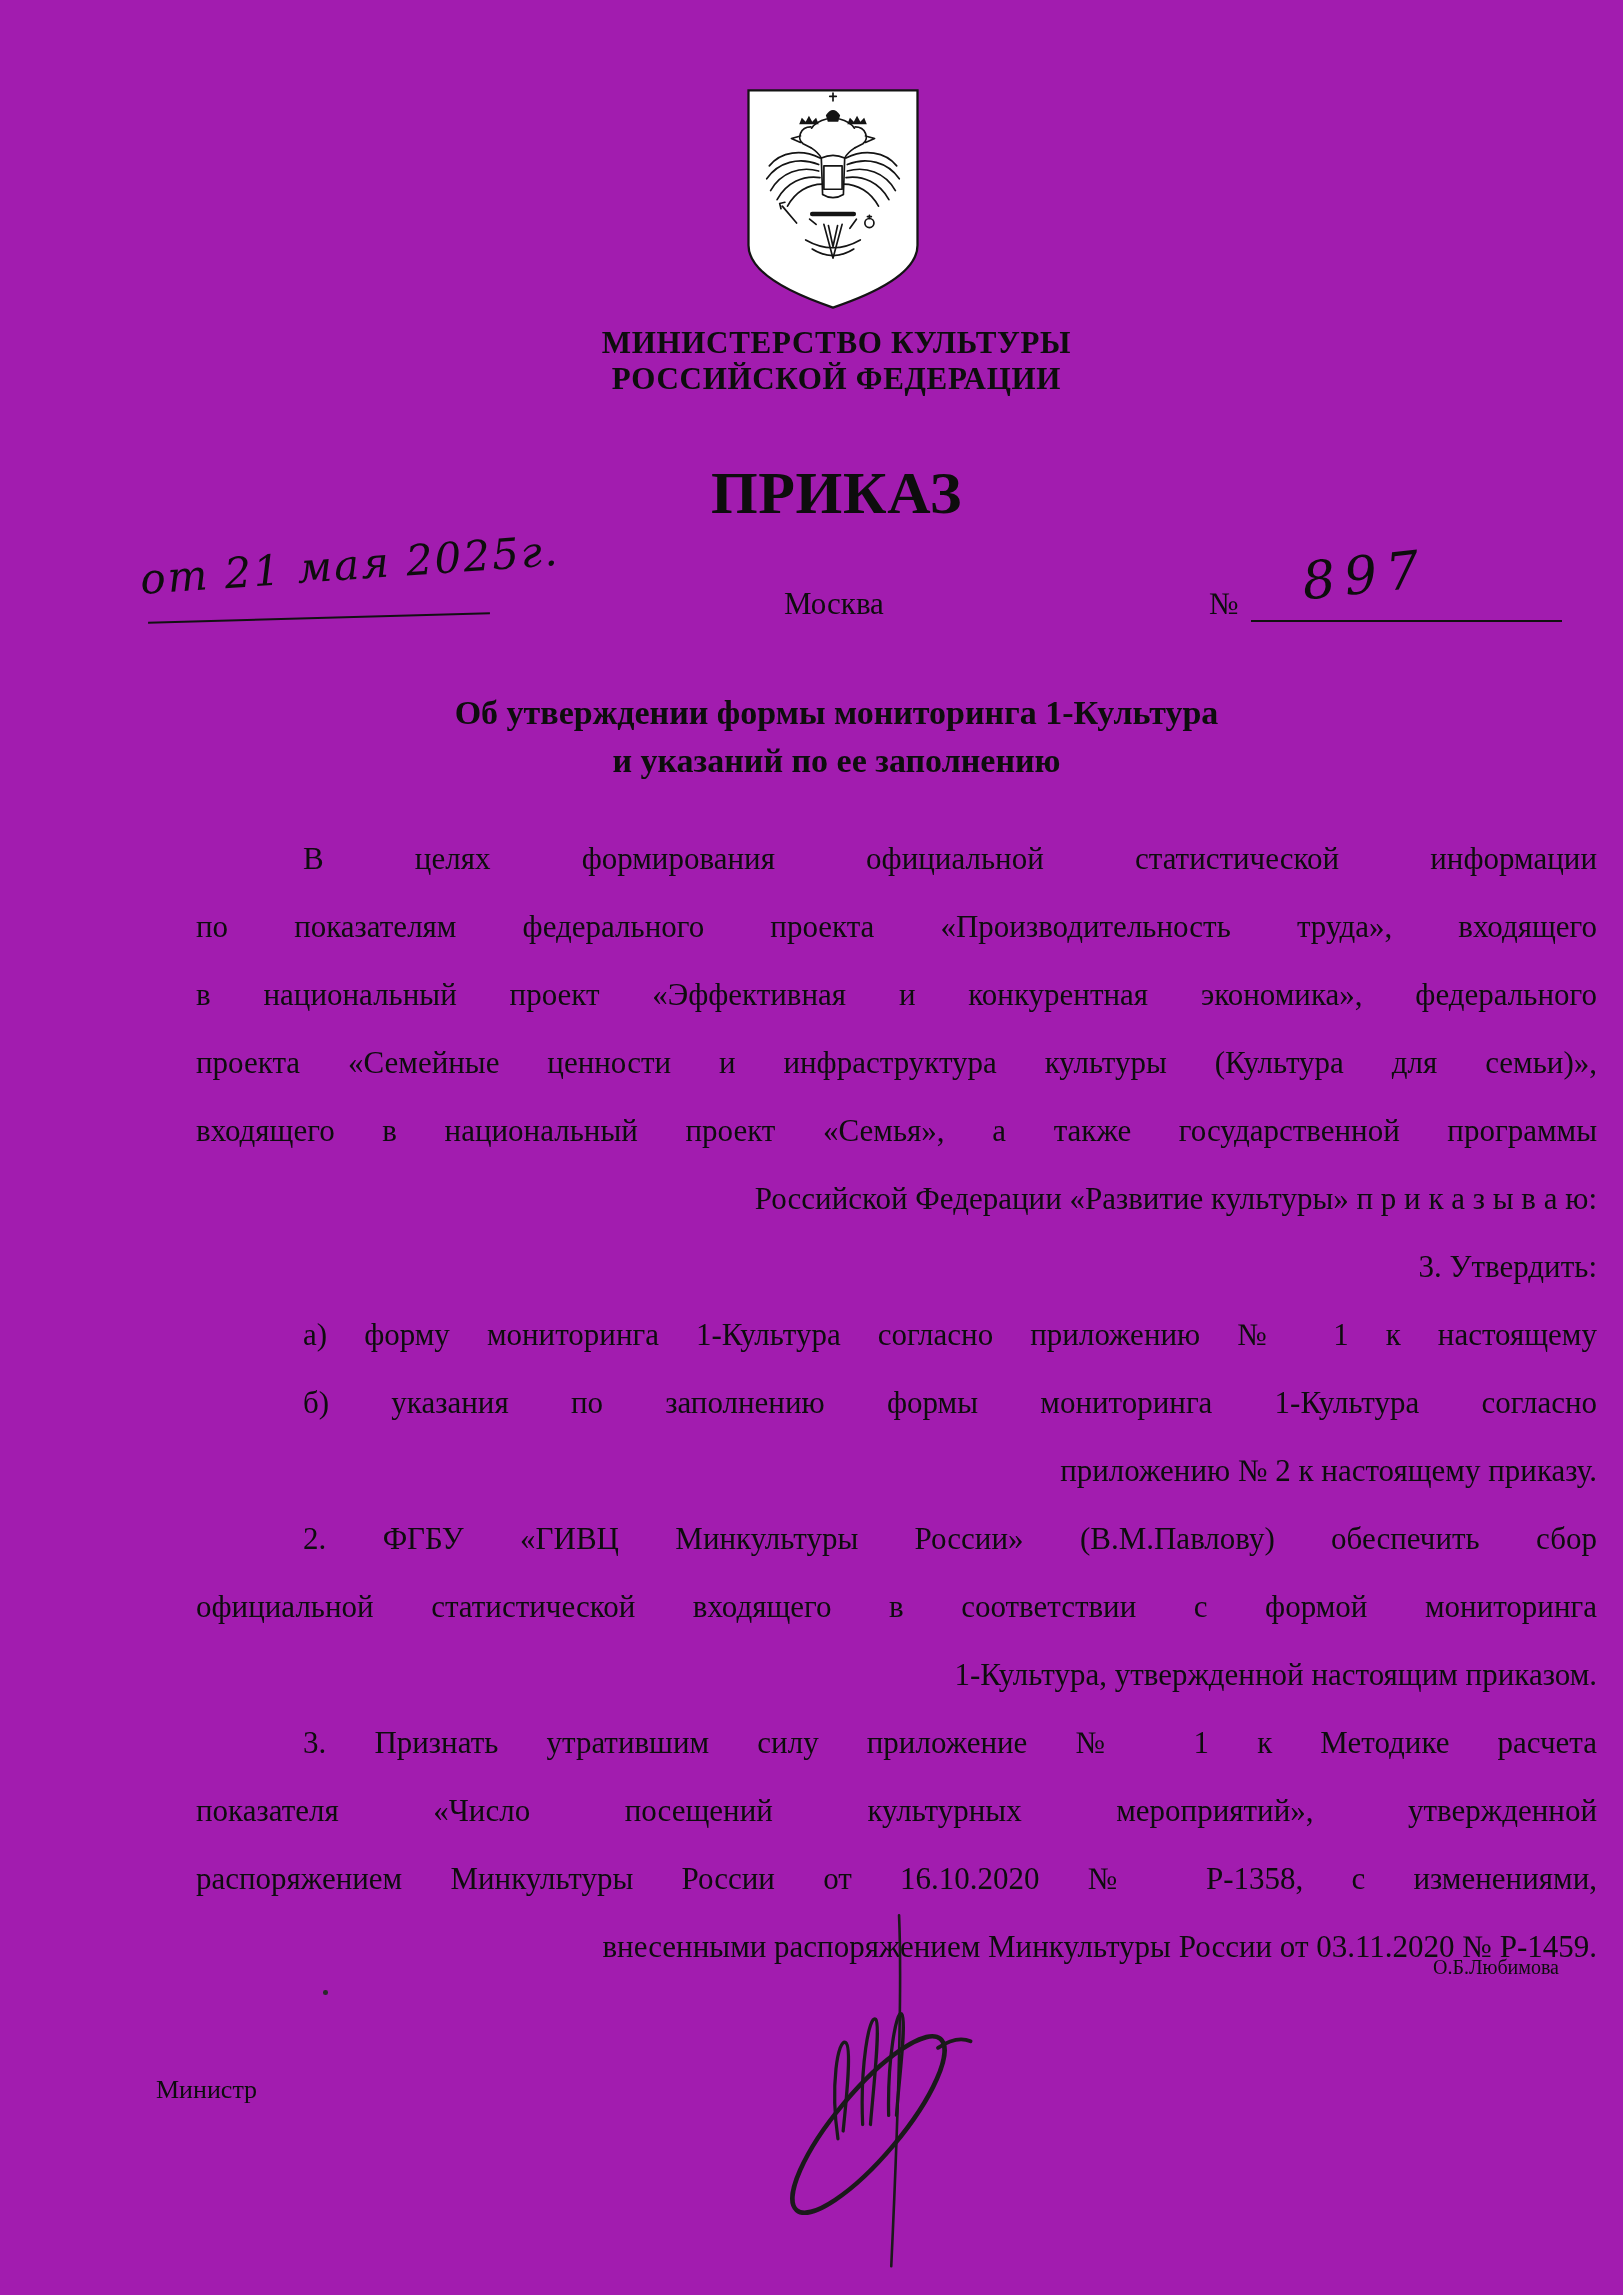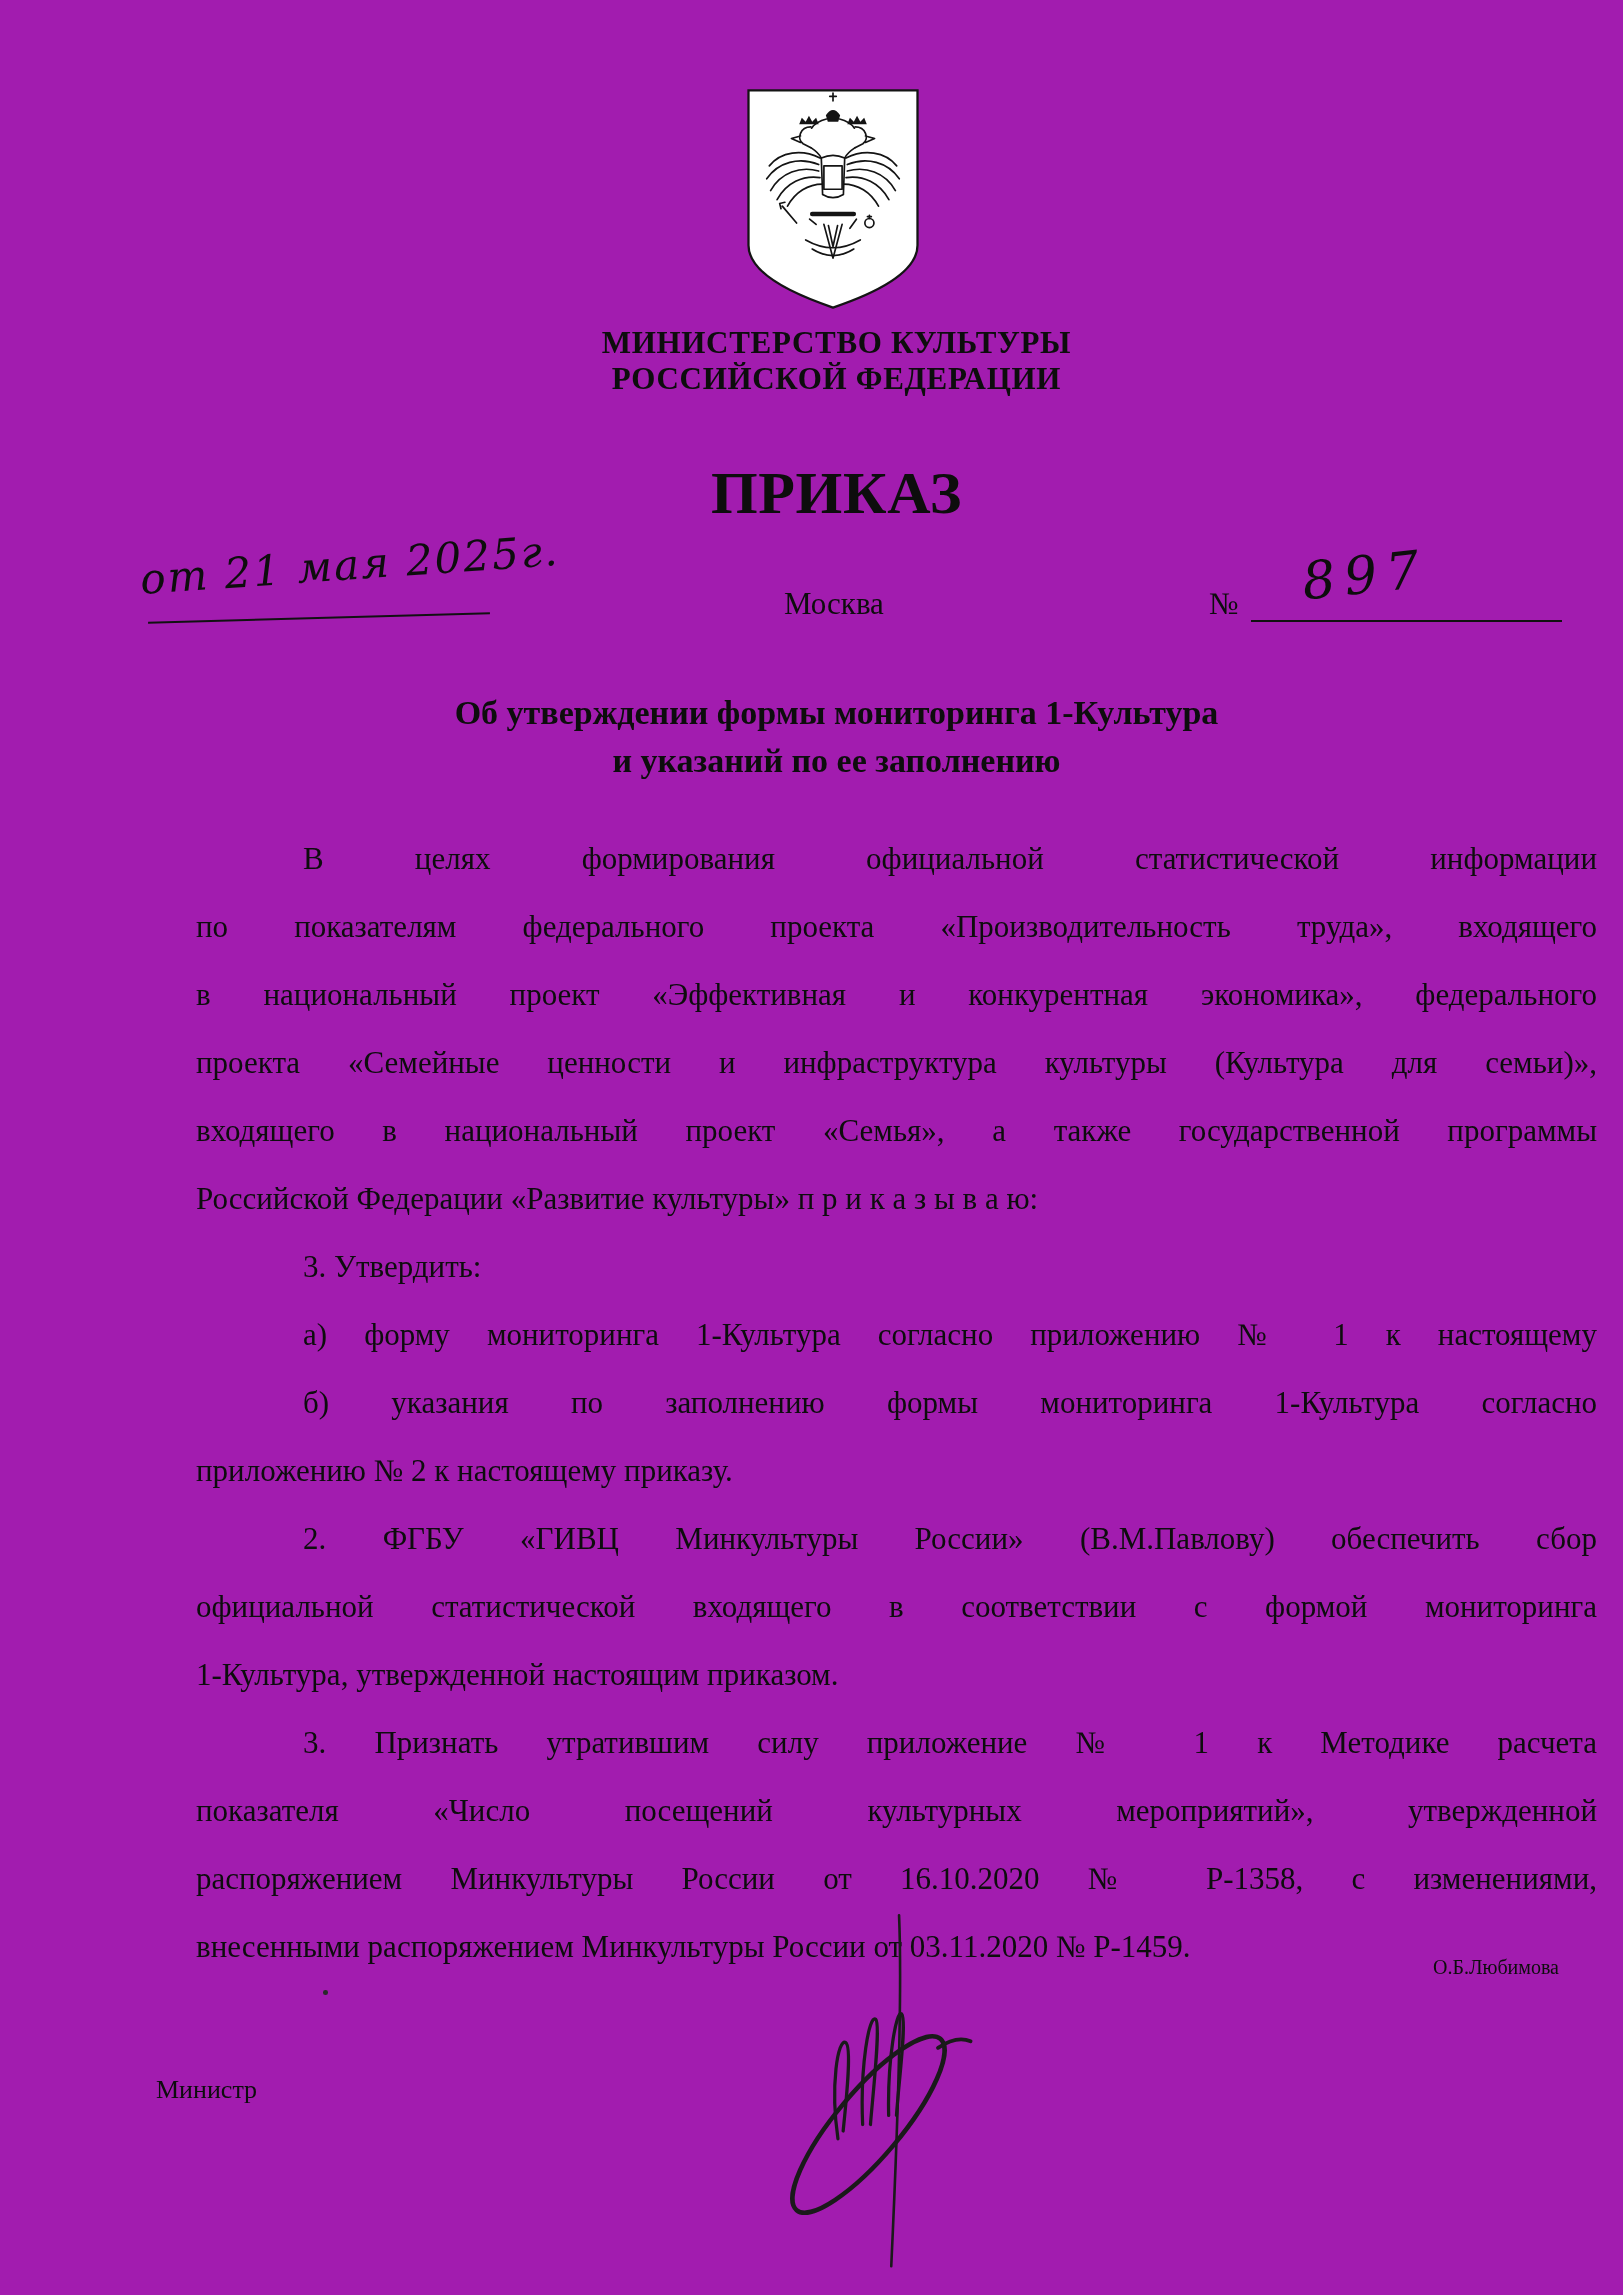--- a/index.html
+++ b/index.html
@@ -41,21 +41,21 @@
     position:absolute;left:1302px;top:545px;
     font-size:52px;letter-spacing:9px;white-space:nowrap;
     transform:rotate(-6deg);
   }
   .title{top:689px;font-weight:bold;font-size:34px;line-height:48px;}
   .body-block{
     position:absolute;left:152px;top:825px;width:1401px;margin-left:44px;
   }
   .bl{
     font-size:31px;line-height:68px;height:68px;
-    overflow:hidden;text-align:left;
+    overflow:hidden;text-align:right;
   }
   .bl.j{text-align:justify;text-align-last:justify;}
   .bl.ind{text-indent:107px;}
   .stray-dot{
     position:absolute;left:323px;top:1990px;width:4.6px;height:4.6px;
     background:#2a2a2a;border-radius:50%;
   }
   .sig-pos{position:absolute;left:156px;top:2075px;font-size:26px;}
   .sig-name{position:absolute;right:65px;top:1956px;font-size:20px;}
   .signature-svg{position:absolute;left:735px;top:1910px;width:280px;height:364px;}

